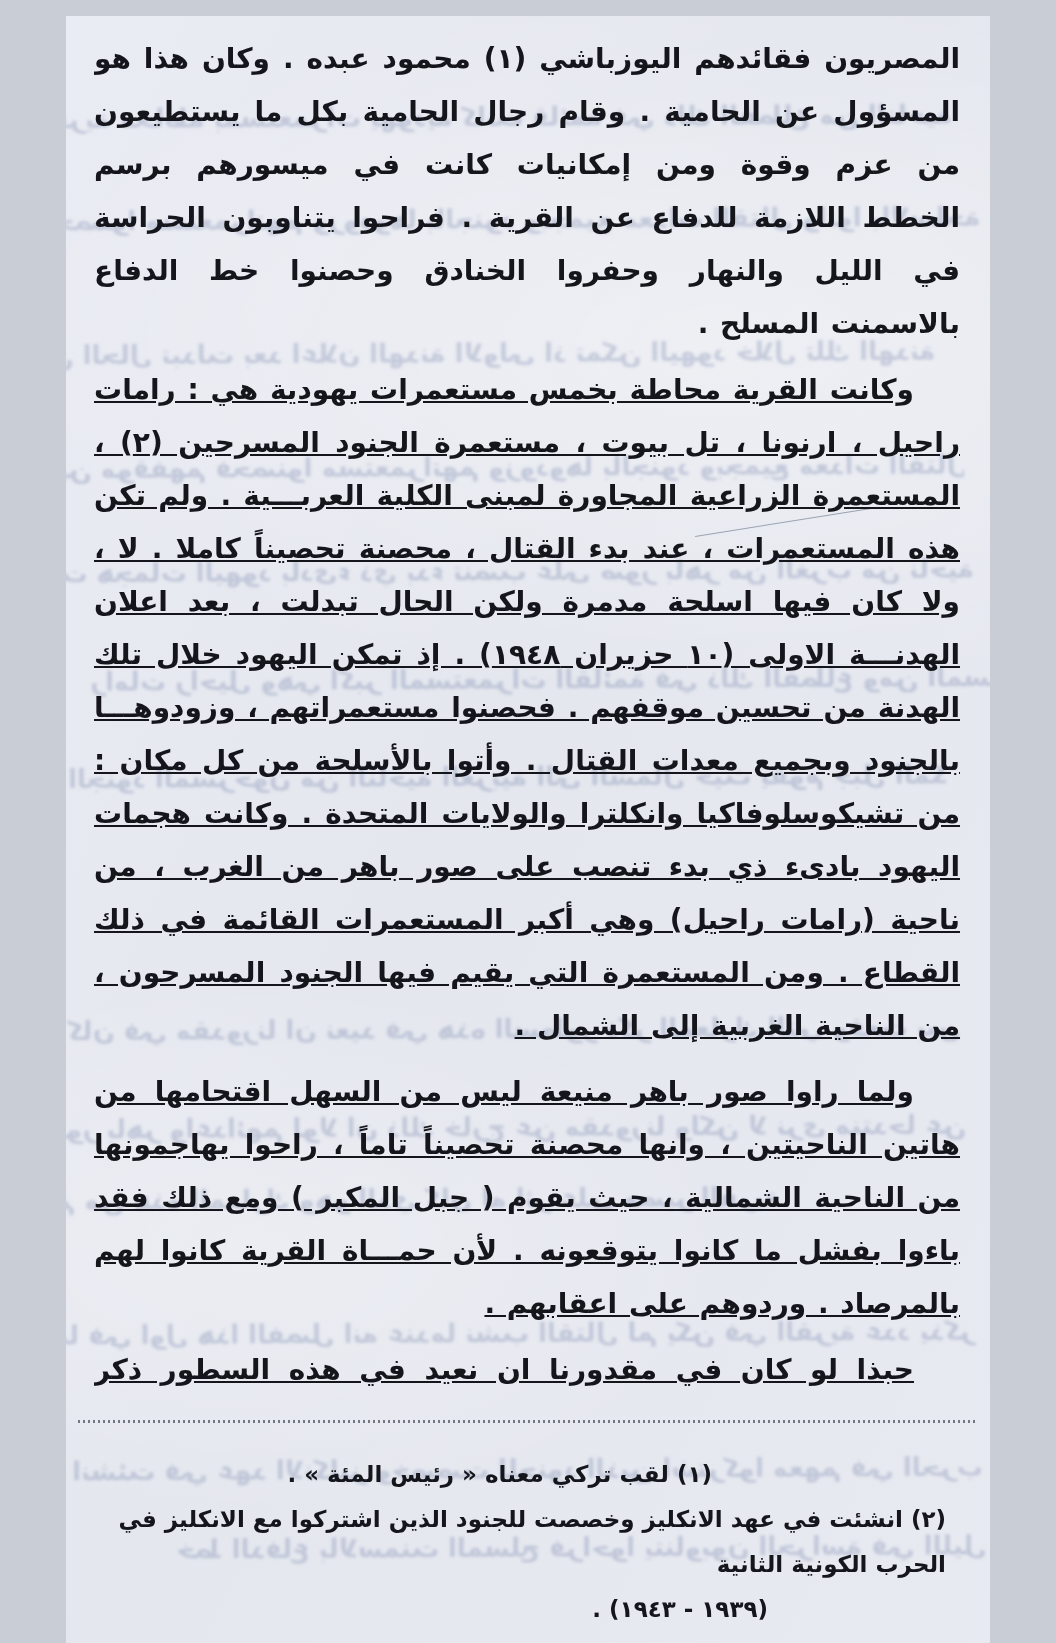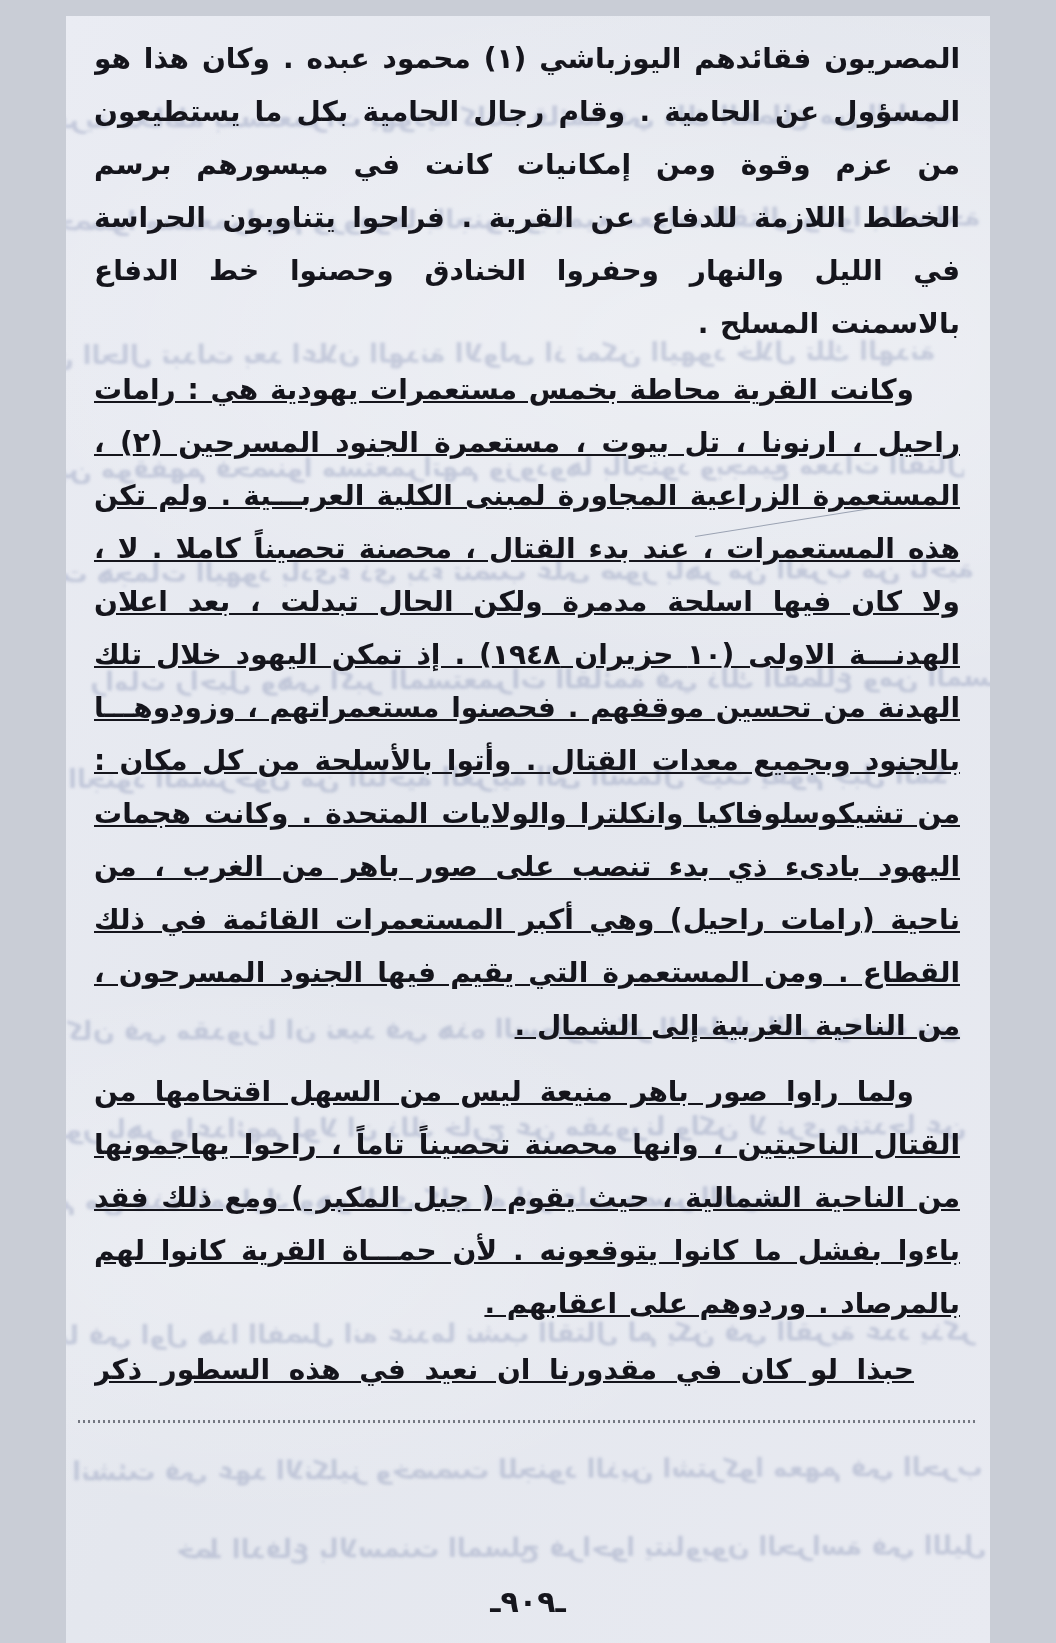--- a/index.html
+++ b/index.html
@@ -91,23 +91,27 @@
   <div class="ghost g9">ذكر الاهم من هذه المعارك وهو الذي كان له اثر على مصير القرية</div>
   <div class="ghost g10">قلنا في اول هذا الفصل انه عندما نشب القتال لم يكن في القرية عدد يذكر</div>
   <div class="ghost g11">انشئت في عهد الانكليز وخصصت للجنود الذين اشتركوا معهم في الحرب</div>
   <div class="ghost g12">خط الدفاع بالاسمنت المسلح فراحوا يتناوبون الحراسة في الليل والنهار</div>
 
   <div class="scratch"></div>
 
   <div class="body-text">
     <p>المصريون فقائدهم اليوزباشي (١) محمود عبده . وكان هذا هو المسؤول عن الحامية . وقام رجال الحامية بكل ما يستطيعون من عزم وقوة ومن إمكانيات كانت في ميسورهم برسم الخطط اللازمة للدفاع عن القرية . فراحوا يتناوبون الحراسة في الليل والنهار وحفروا الخنادق وحصنوا خط الدفاع بالاسمنت المسلح .</p>
     <p class="indent">وكانت القرية محاطة بخمس مستعمرات يهودية هي : رامات راحيل ، ارنونا ، تل بيوت ، مستعمرة الجنود المسرحين (٢) ، المستعمرة الزراعية المجاورة لمبنى الكلية العربـــية . ولم تكن هذه المستعمرات ، عند بدء القتال ، محصنة تحصيناً كاملا . لا ، ولا كان فيها اسلحة مدمرة ولكن الحال تبدلت ، بعد اعلان الهدنـــة الاولى (١٠ حزيران ١٩٤٨) . إذ تمكن اليهود خلال تلك الهدنة من تحسين موقفهم . فحصنوا مستعمراتهم ، وزودوهـــا بالجنود وبجميع معدات القتال . وأتوا بالأسلحة من كل مكان : من تشيكوسلوفاكيا وانكلترا والولايات المتحدة . وكانت هجمات اليهود بادىء ذي بدء تنصب على صور باهر من الغرب ، من ناحية (رامات راحيل) وهي أكبر المستعمرات القائمة في ذلك القطاع . ومن المستعمرة التي يقيم فيها الجنود المسرحون ، من الناحية الغربية إلى الشمال .</p>
-    <p class="indent">ولما راوا صور باهر منيعة ليس من السهل اقتحامها من القتال الناحيتين ، وانها محصنة تحصيناً تاماً ، راحوا يهاجمونها من الناحية الشمالية ، حيث يقوم ( جبل المكبر ) ومع ذلك فقد باءوا بفشل ما كانوا يتوقعونه . لأن حمـــاة القرية كانوا لهم بالمرصاد . وردوهم على اعقابهم .</p>
+    <p class="indent">ولما راوا صور باهر منيعة ليس من السهل اقتحامها من هاتين الناحيتين ، وانها محصنة تحصيناً تاماً ، راحوا يهاجمونها من الناحية الشمالية ، حيث يقوم ( جبل المكبر ) ومع ذلك فقد باءوا بفشل ما كانوا يتوقعونه . لأن حمـــاة القرية كانوا لهم بالمرصاد . وردوهم على اعقابهم .</p>
     <p class="indent">حبذا لو كان في مقدورنا ان نعيد في هذه السطور ذكر المعارك التي وقعت بين سكان صور باهر واعدائهم ، لولا ان ذلك خارج عـــن مقدورنا . ولكن لا نرى منتدحاً عـــن ذكر الأهم مـــن هذه المعارك وهو الذي كان له اثر على مصير القرية ووضعها الحالي .</p>
 
   </div>
 
   <div class="separator"></div>
 
+  <div class="footnotes">
+    <div class="fn-1">(١) لقب تركي معناه « رئيس المئة » .</div>
+    <div class="fn-2">(٢) انشئت في عهد الانكليز وخصصت للجنود الذين اشتركوا مع الانكليز في الحرب  الكونية الثانية</div>
+    <div class="fn-2-cont">(١٩٣٩ - ١٩٤٣) .</div>
+  </div>
 
-  <div class="page-number">ـ٩٠٩ـ</div>
 
 </div>
 
 </body></html>

